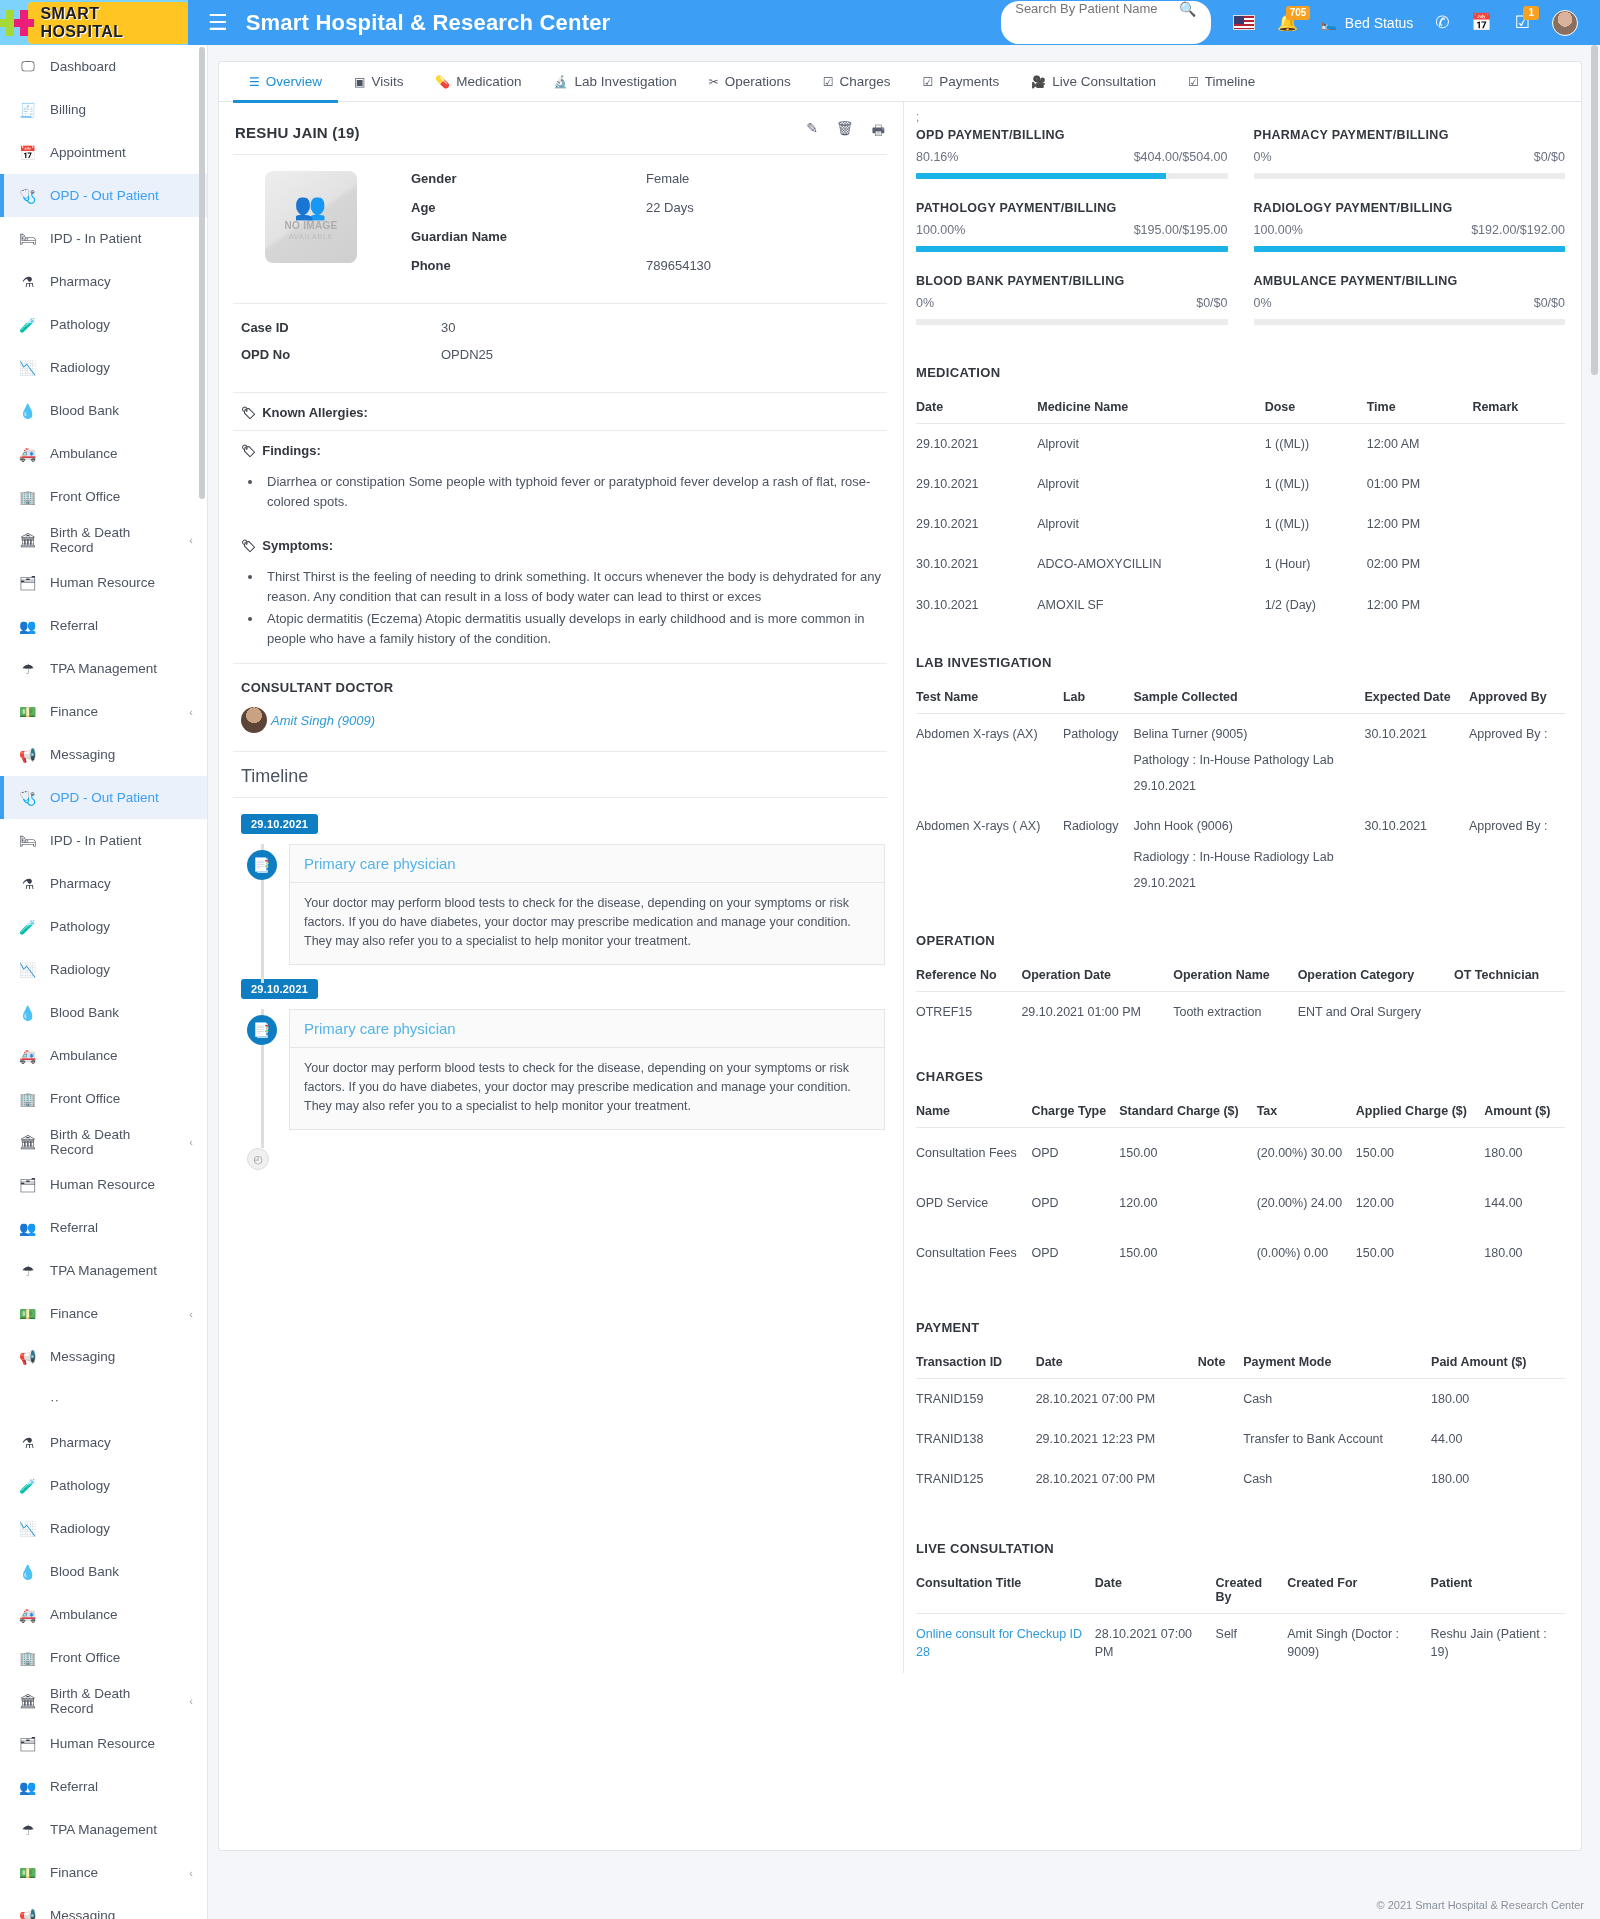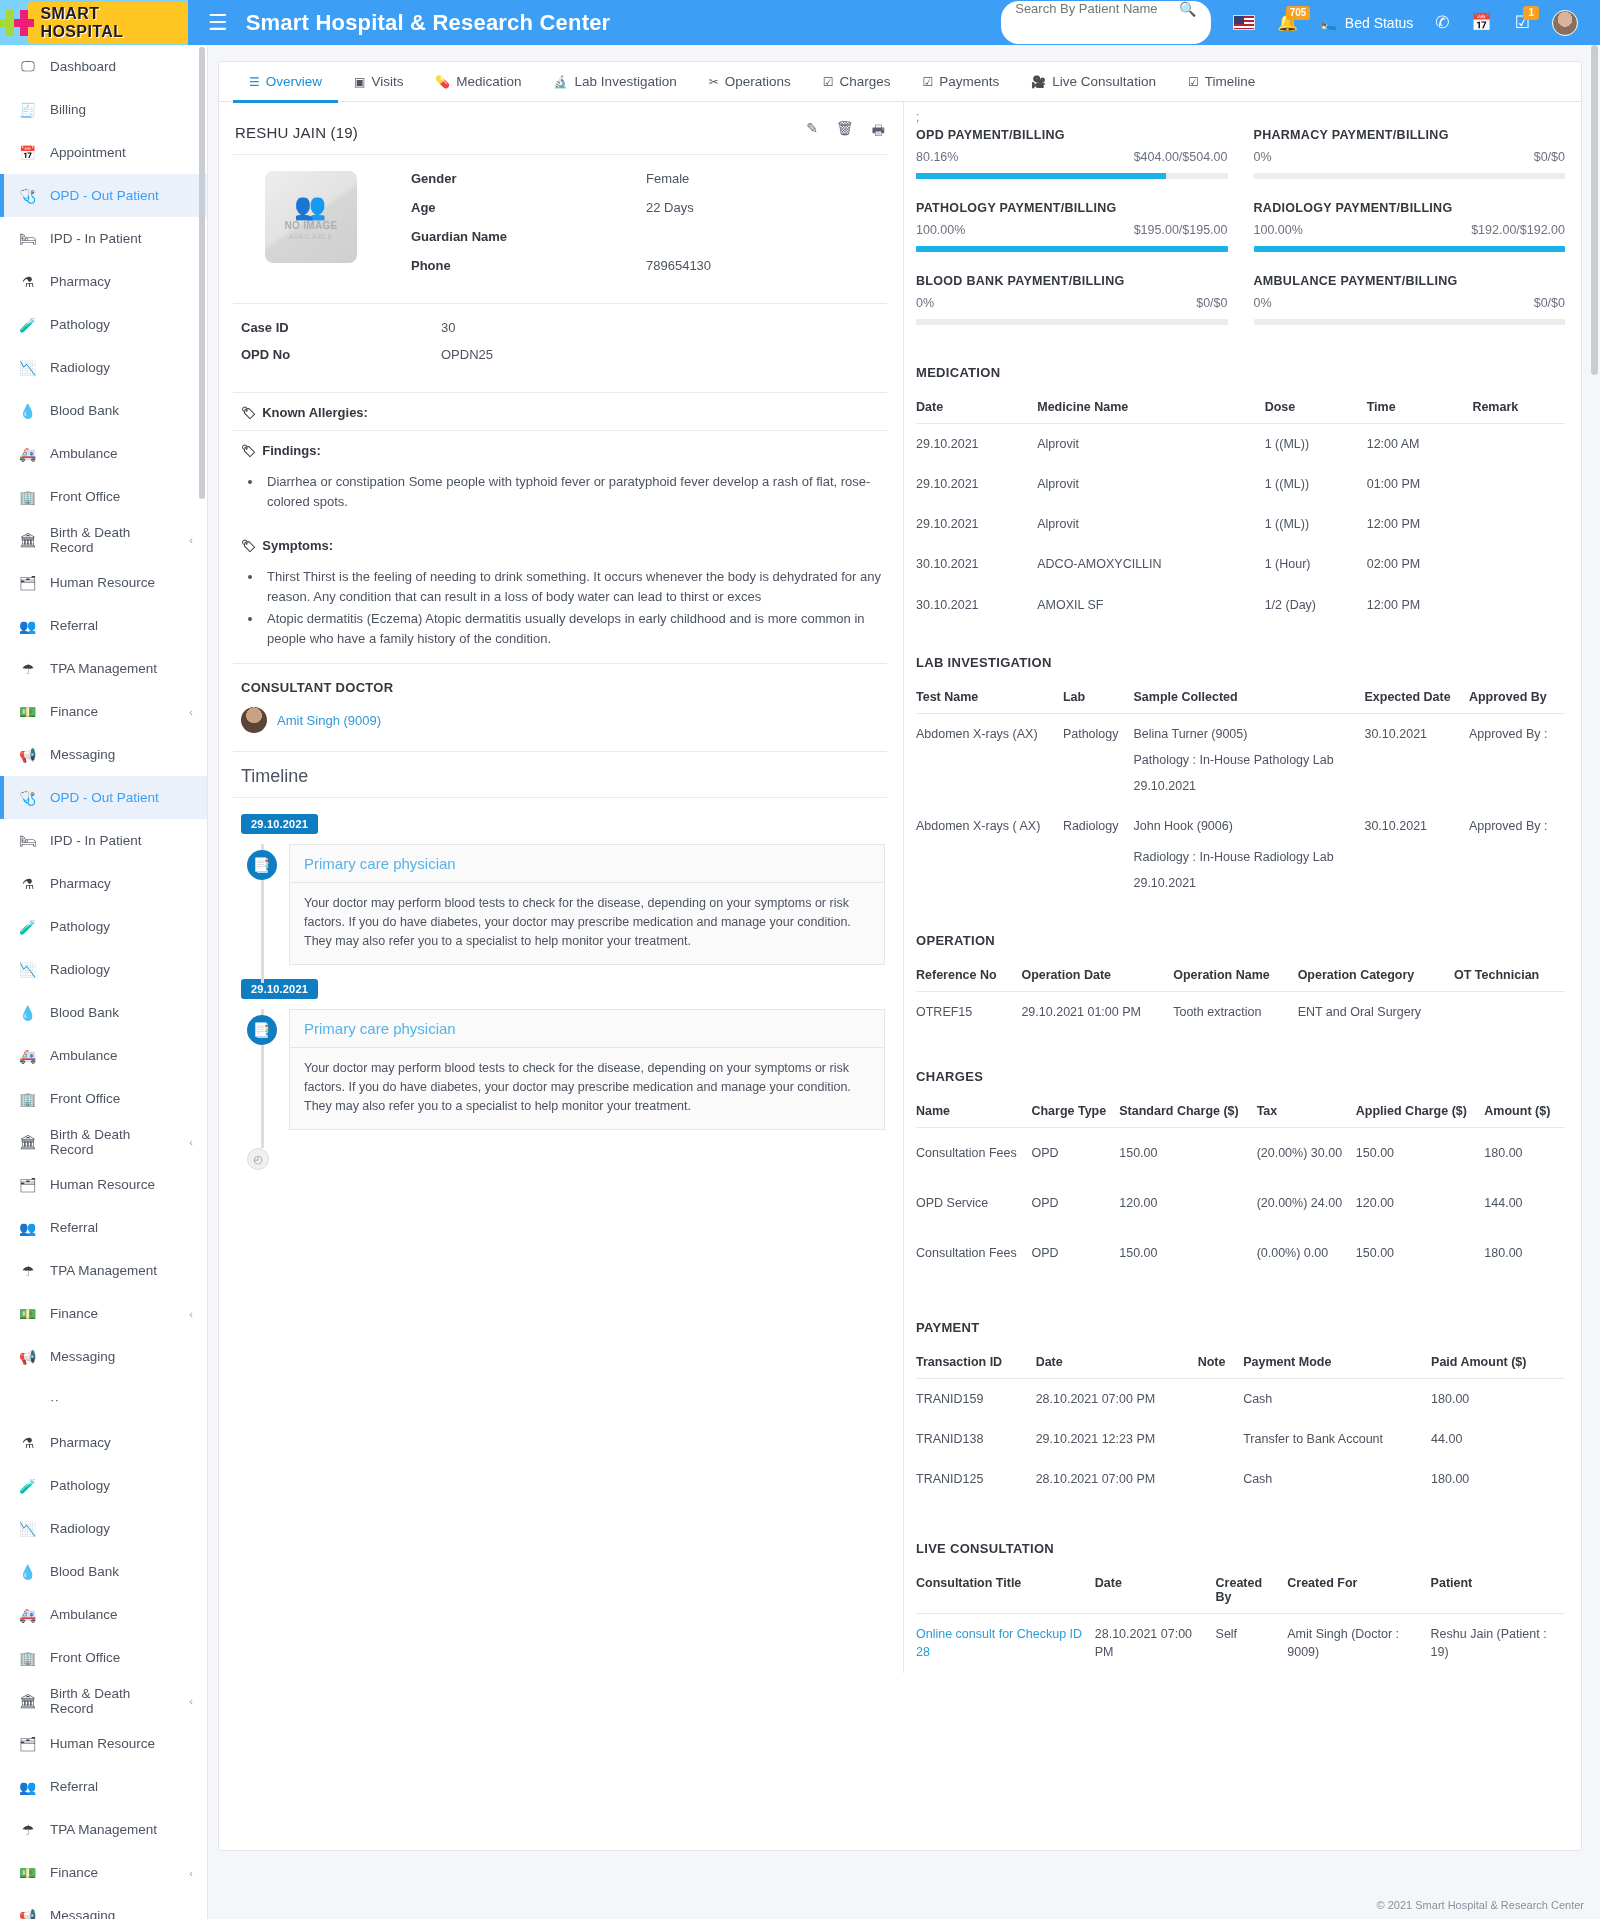--- a/index.html
+++ b/index.html
@@ -81,21 +81,21 @@
          height:40px; line-height:40px; cursor:pointer; position:relative; white-space:nowrap; }
   .tab.active { color:#1b8fd8; }
   .tab.active:after { content:""; position:absolute; left:0; right:0; bottom:-1px; height:3px; background:#1b8fd8; }
   .tab .tic { font-size:12px; }
 
   .cols { display:flex; }
   .colL { width:684px; flex:none; padding:12px 16px 0 14px; }
   .colR { flex:1; border-left:1px solid #e6e8eb; padding:10px 16px 0 12px; min-width:0; }
 
   .pt-head { display:flex; align-items:center; padding:6px 2px 10px; }
-  .pt-name { font-size:15px; font-weight:normal; color:#32363e; letter-spacing:.2px; }
+  .pt-name { font-size:15px; font-weight:bold; color:#32363e; letter-spacing:.2px; }
   .pt-actions { margin-left:auto; display:flex; gap:18px; color:#5a6070; font-size:14px; }
   .pt-actions span { cursor:pointer; }
   .hr { border-top:1px solid #e8eaed; }
 
   .pt-body { display:flex; padding:16px 2px 16px 8px; gap:28px; }
   .noimg {
     width:92px; height:92px; border-radius:8px; flex:none; margin-left:24px;
     background:linear-gradient(145deg,#eeeeee 0%, #e2e2e2 48%, #d6d6d6 52%, #cfcfcf 100%);
     display:flex; flex-direction:column; align-items:center; justify-content:center; gap:1px;
   }
@@ -109,21 +109,21 @@
 
   .ids { padding:16px 2px 18px 8px; }
   .ids .kv-row { margin-bottom:12px; }
   .ids .kv-k { width:200px; }
 
   .sect-tag { padding:12px 2px 10px 8px; font-size:13px; font-weight:bold; color:#33373f; }
   .tagico { margin-right:6px; font-size:12px; }
   .bullets { padding:4px 2px 12px 30px; }
   .bullets li { font-size:13px; color:#4c5462; line-height:1.5; margin-bottom:3px; padding-left:4px; }
   .consultant-h { padding:16px 2px 8px 8px; font-size:13px; font-weight:bold; color:#33373f; letter-spacing:.3px; }
-  .doc-row { display:flex; align-items:center; gap:10px; padding:4px 2px 18px 8px; }
+  .doc-row { display:flex; align-items:center; gap:4px; padding:4px 2px 18px 8px;font-style:italic; }
   .doc-av { width:26px; height:26px; border-radius:50%;
     background:radial-gradient(circle at 50% 32%, #c9a183 0 36%, #5c4436 36% 100%); }
   .doc-name { color:#2e9ad8; font-size:13px; cursor:pointer; }
 
   .timeline-h { font-size:18px; color:#4c5462; padding:14px 2px 10px 8px; }
   .tl { position:relative; padding:16px 2px 8px 8px; }
   .tl-date { display:inline-block; background:#0f7dc2; color:#fff; font-size:11px; font-weight:bold;
     padding:4px 10px; border-radius:3px; letter-spacing:.2px; }
   .tl-item { position:relative; padding-left:48px; margin-top:10px; }
   .tl-line { position:absolute; left:20px; top:0; bottom:-18px; width:3px; background:#ddd; }

